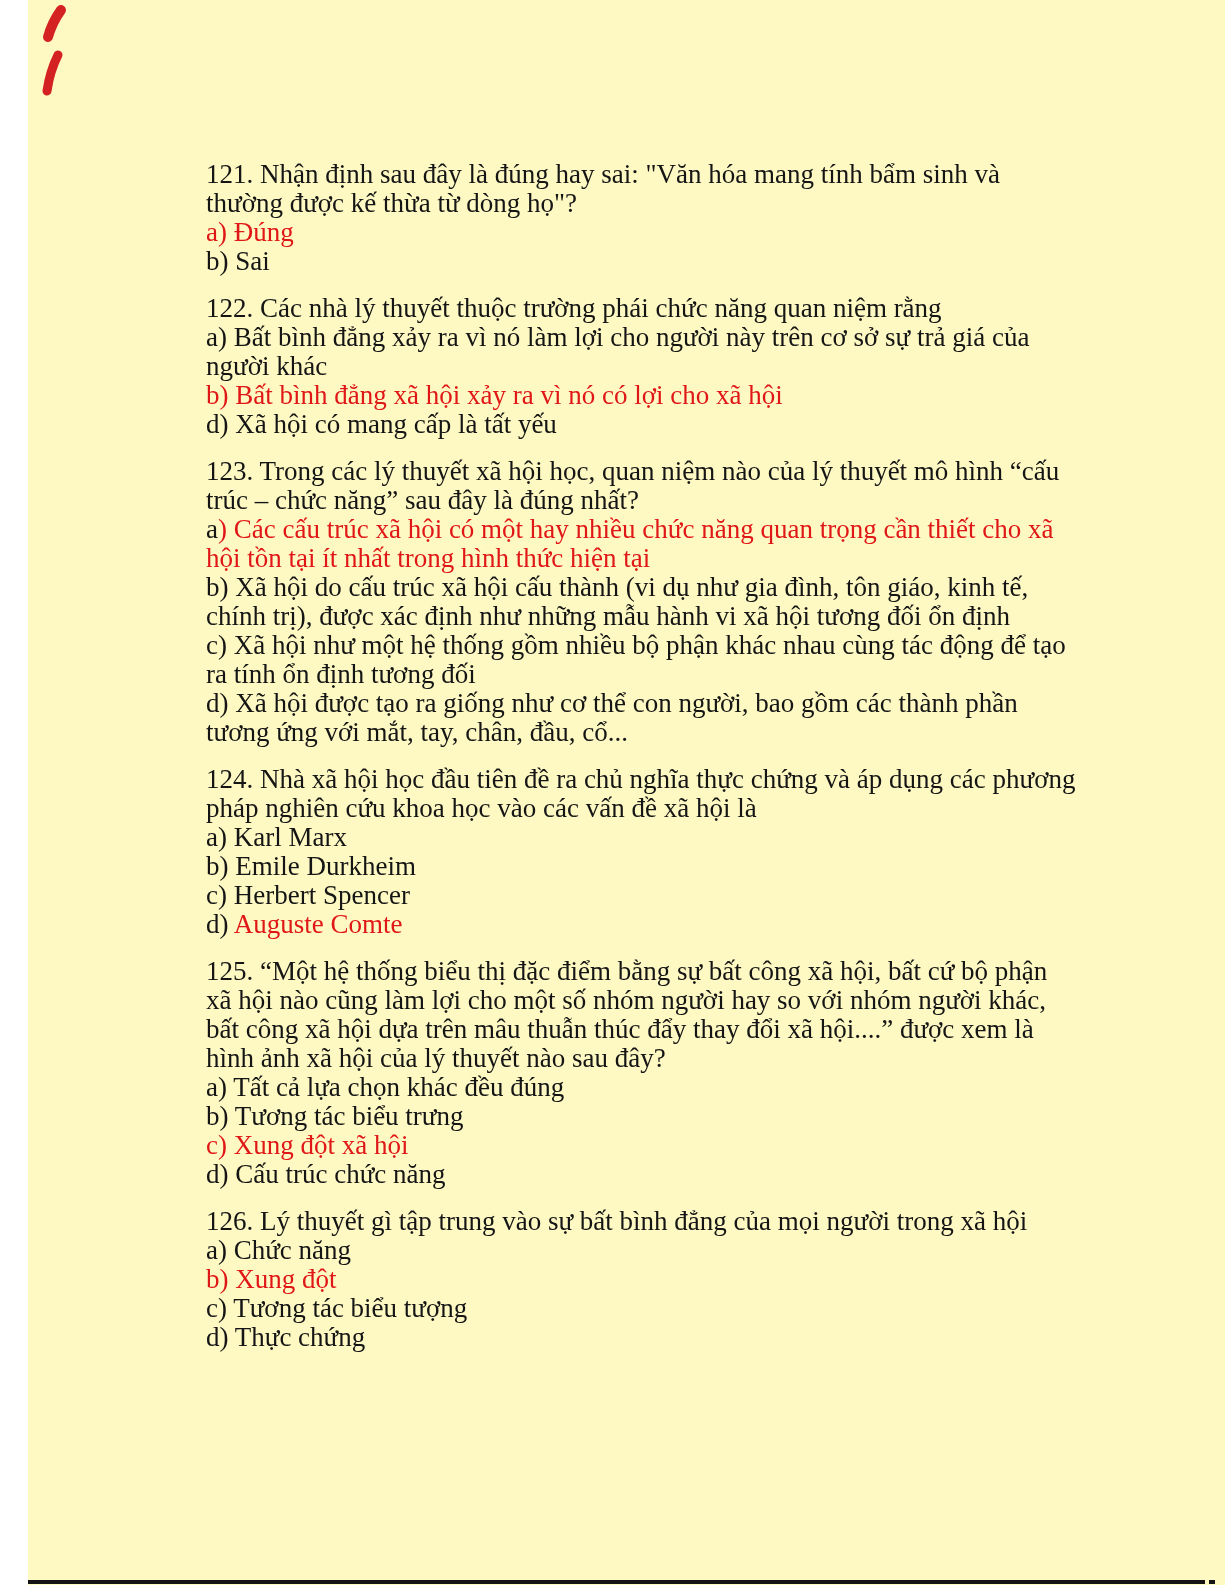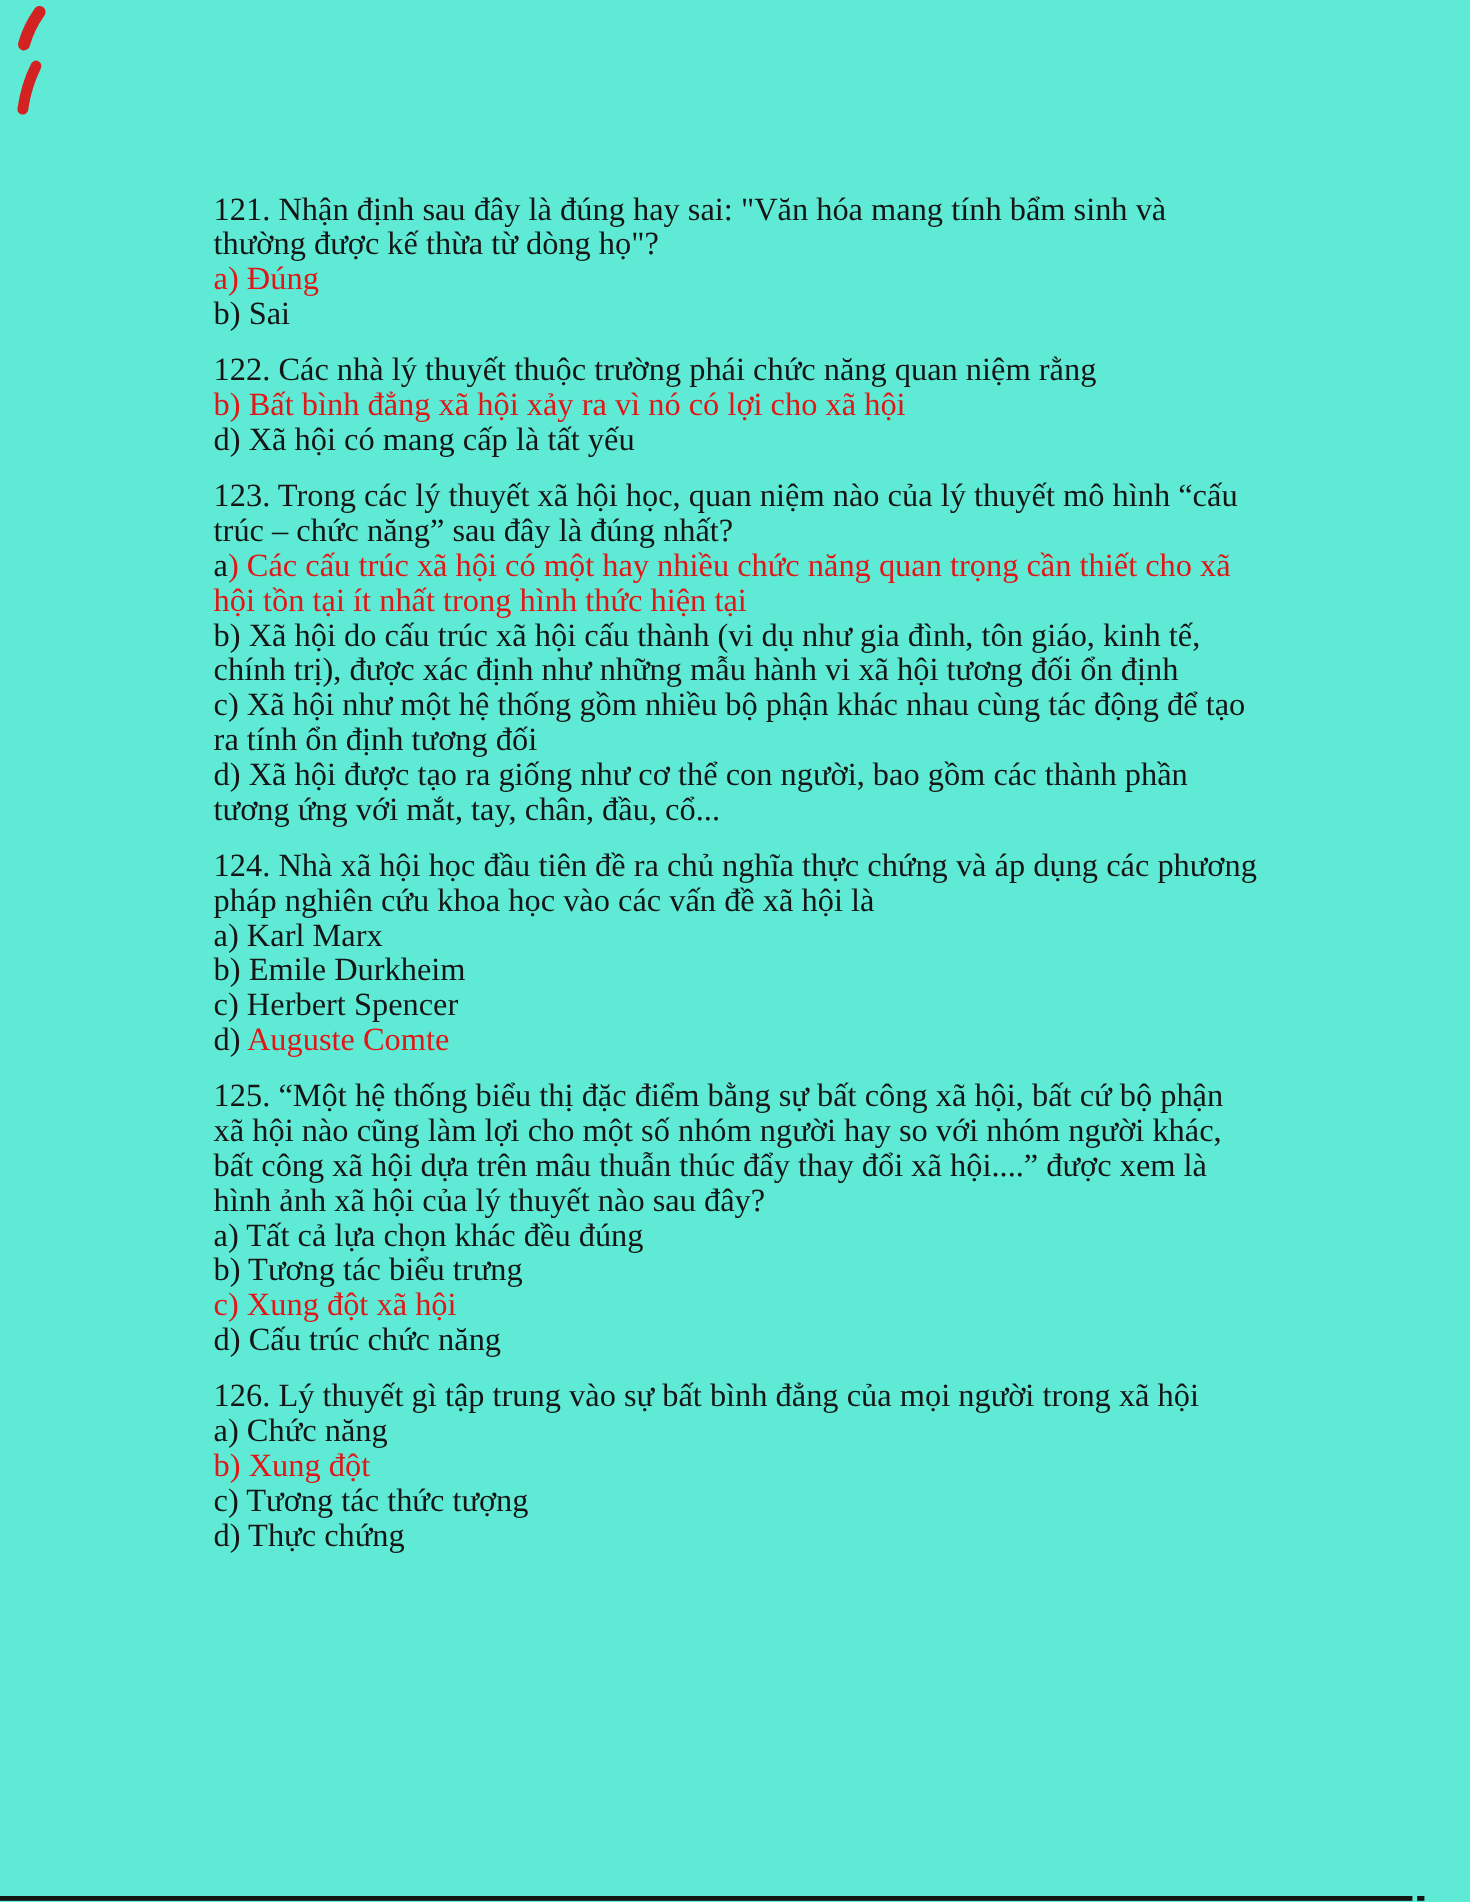--- a/index.html
+++ b/index.html
@@ -10,21 +10,22 @@
   body {
     width: 1225px;
     height: 1585px;
     position: relative;
     overflow: hidden;
     font-family: "Liberation Serif", serif;
   }
   .page {
     position: absolute;
     inset: 0;
-    background: #5eead4;
+    background: #fef9c3;
+    margin-left: 28px;
   }
   .content {
     position: absolute;
     left: 178px;
     top: 160px;
     width: 872px;
     font-size: 27px;
     line-height: 29px;
     color: #151515;
     text-align: left;
@@ -71,20 +72,21 @@
     <div class="options">
   <p class="option"><span class="seg-red">a) Đúng</span></p>
 
   <p class="option"><span class="seg-black">b) Sai</span></p>
 </div>
   </div>
 
   <div class="question-block">
     <p class="q-text">122. Các nhà lý thuyết thuộc trường phái chức năng quan niệm rằng</p>
     <div class="options">
+  <p class="option"><span class="seg-black">a) Bất bình đẳng xảy ra vì nó làm lợi cho người này trên cơ sở sự trả giá của người khác</span></p>
 
   <p class="option"><span class="seg-red">b) Bất bình đẳng xã hội xảy ra vì nó có lợi cho xã hội</span></p>
 
 
   <p class="option"><span class="seg-black">d) Xã hội có mang cấp là tất yếu</span></p>
 </div>
   </div>
 
   <div class="question-block">
     <p class="q-text">123. Trong các lý thuyết xã hội học, quan niệm nào của lý thuyết mô hình “cấu trúc – chức năng” sau đây là đúng nhất?</p>
@@ -125,21 +127,21 @@
 </div>
   </div>
 
   <div class="question-block">
     <p class="q-text">126. Lý thuyết gì tập trung vào sự bất bình đẳng của mọi người trong xã hội</p>
     <div class="options">
   <p class="option"><span class="seg-black">a) Chức năng</span></p>
 
   <p class="option"><span class="seg-red">b) Xung đột</span></p>
 
-  <p class="option"><span class="seg-black">c) Tương tác thức tượng</span></p>
+  <p class="option"><span class="seg-black">c) Tương tác biểu tượng</span></p>
 
   <p class="option"><span class="seg-black">d) Thực chứng</span></p>
 </div>
   </div>
 </div>
 
   <div class="bottom-rule main"></div>
   <div class="bottom-rule dash"></div>
 </div>
 

